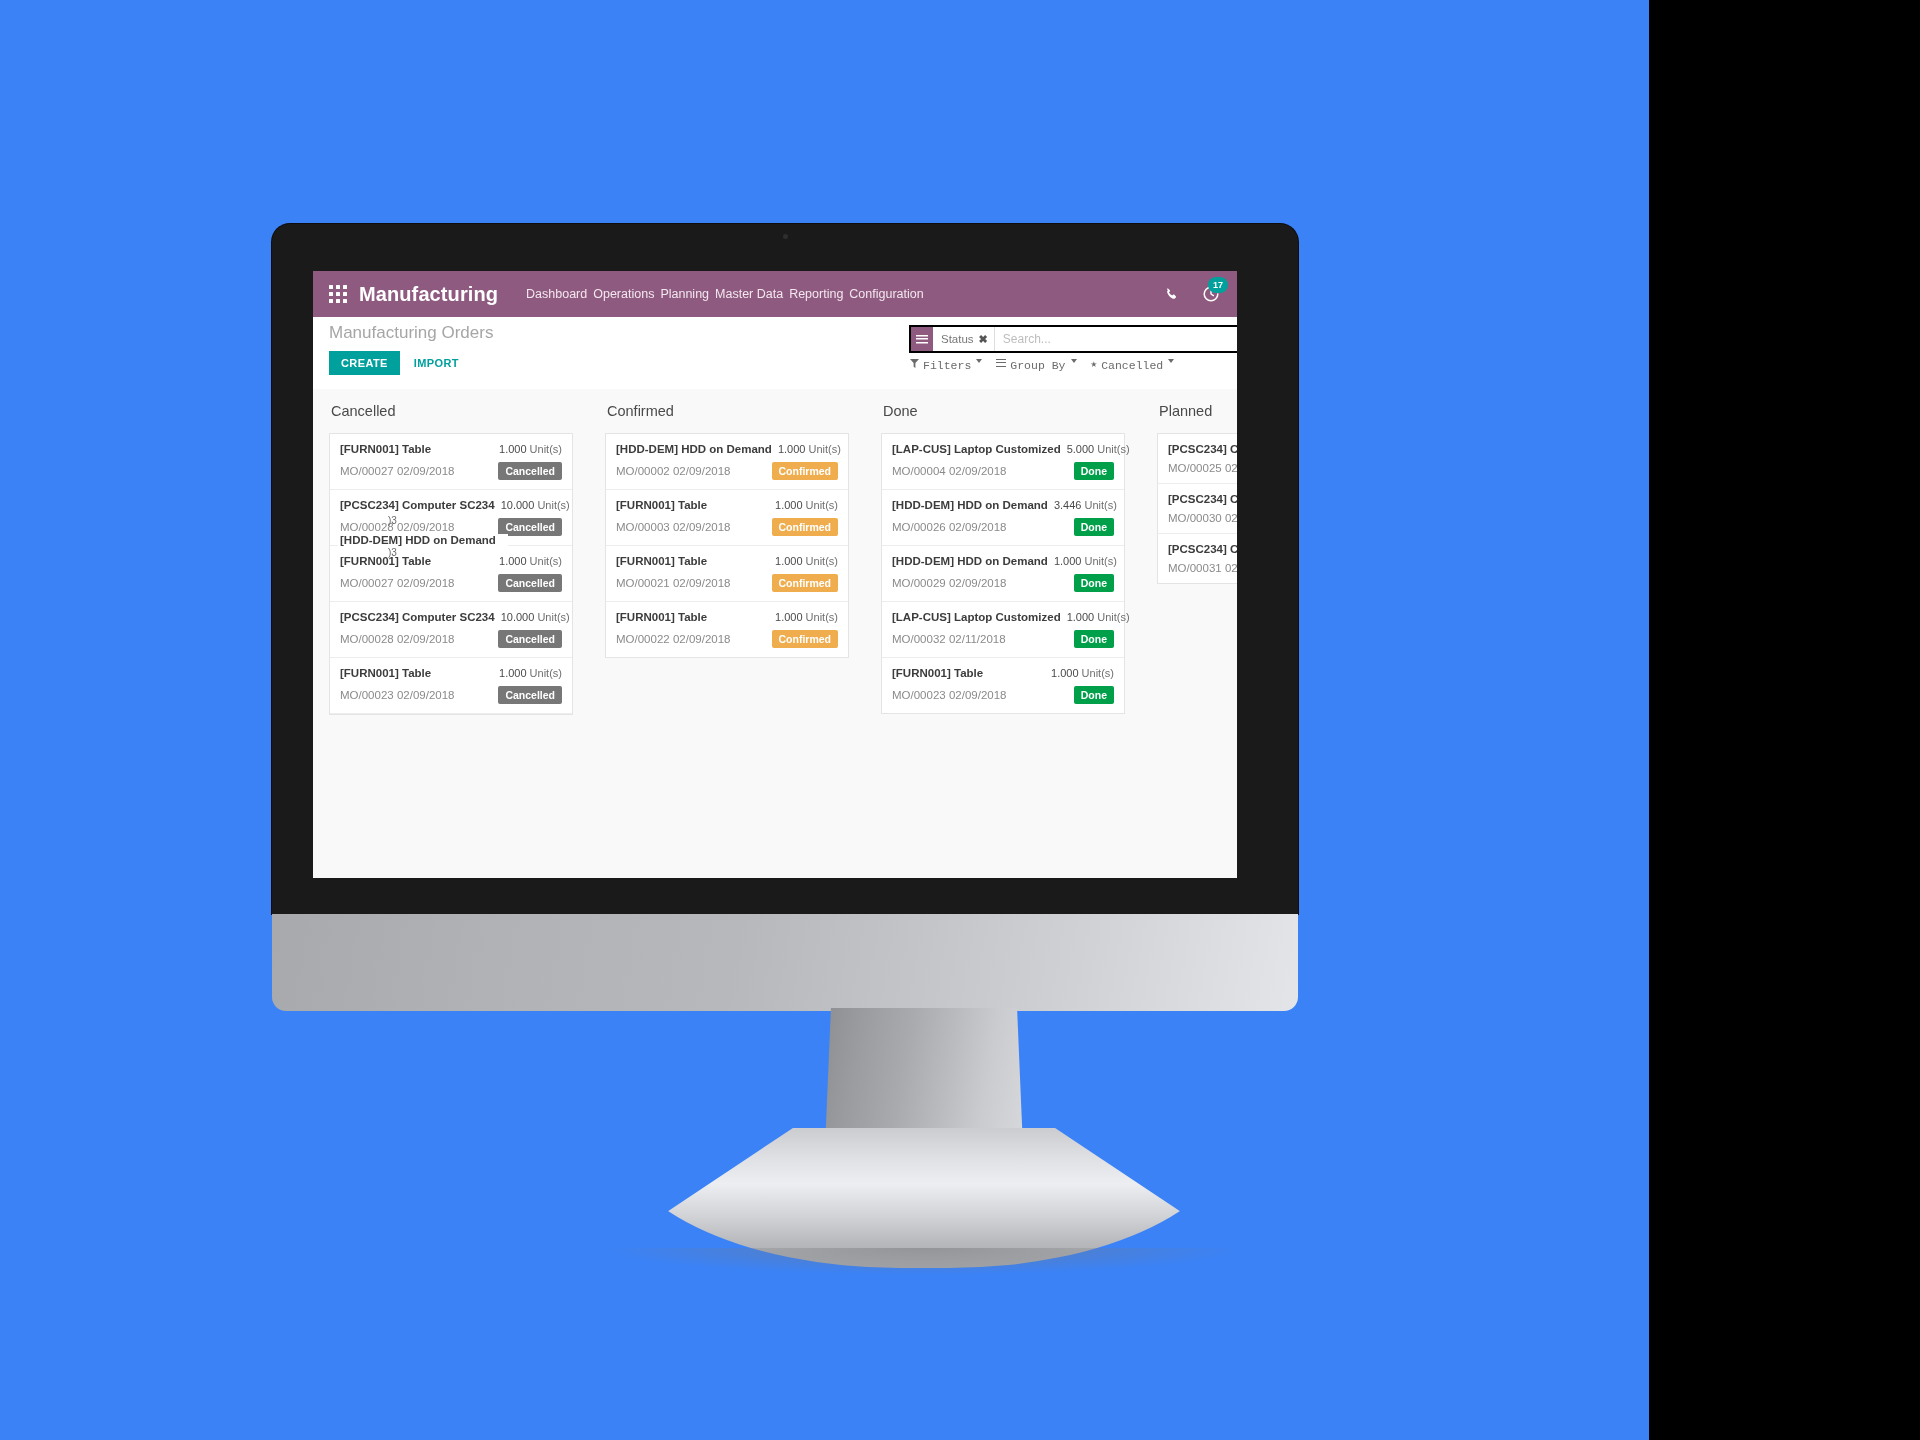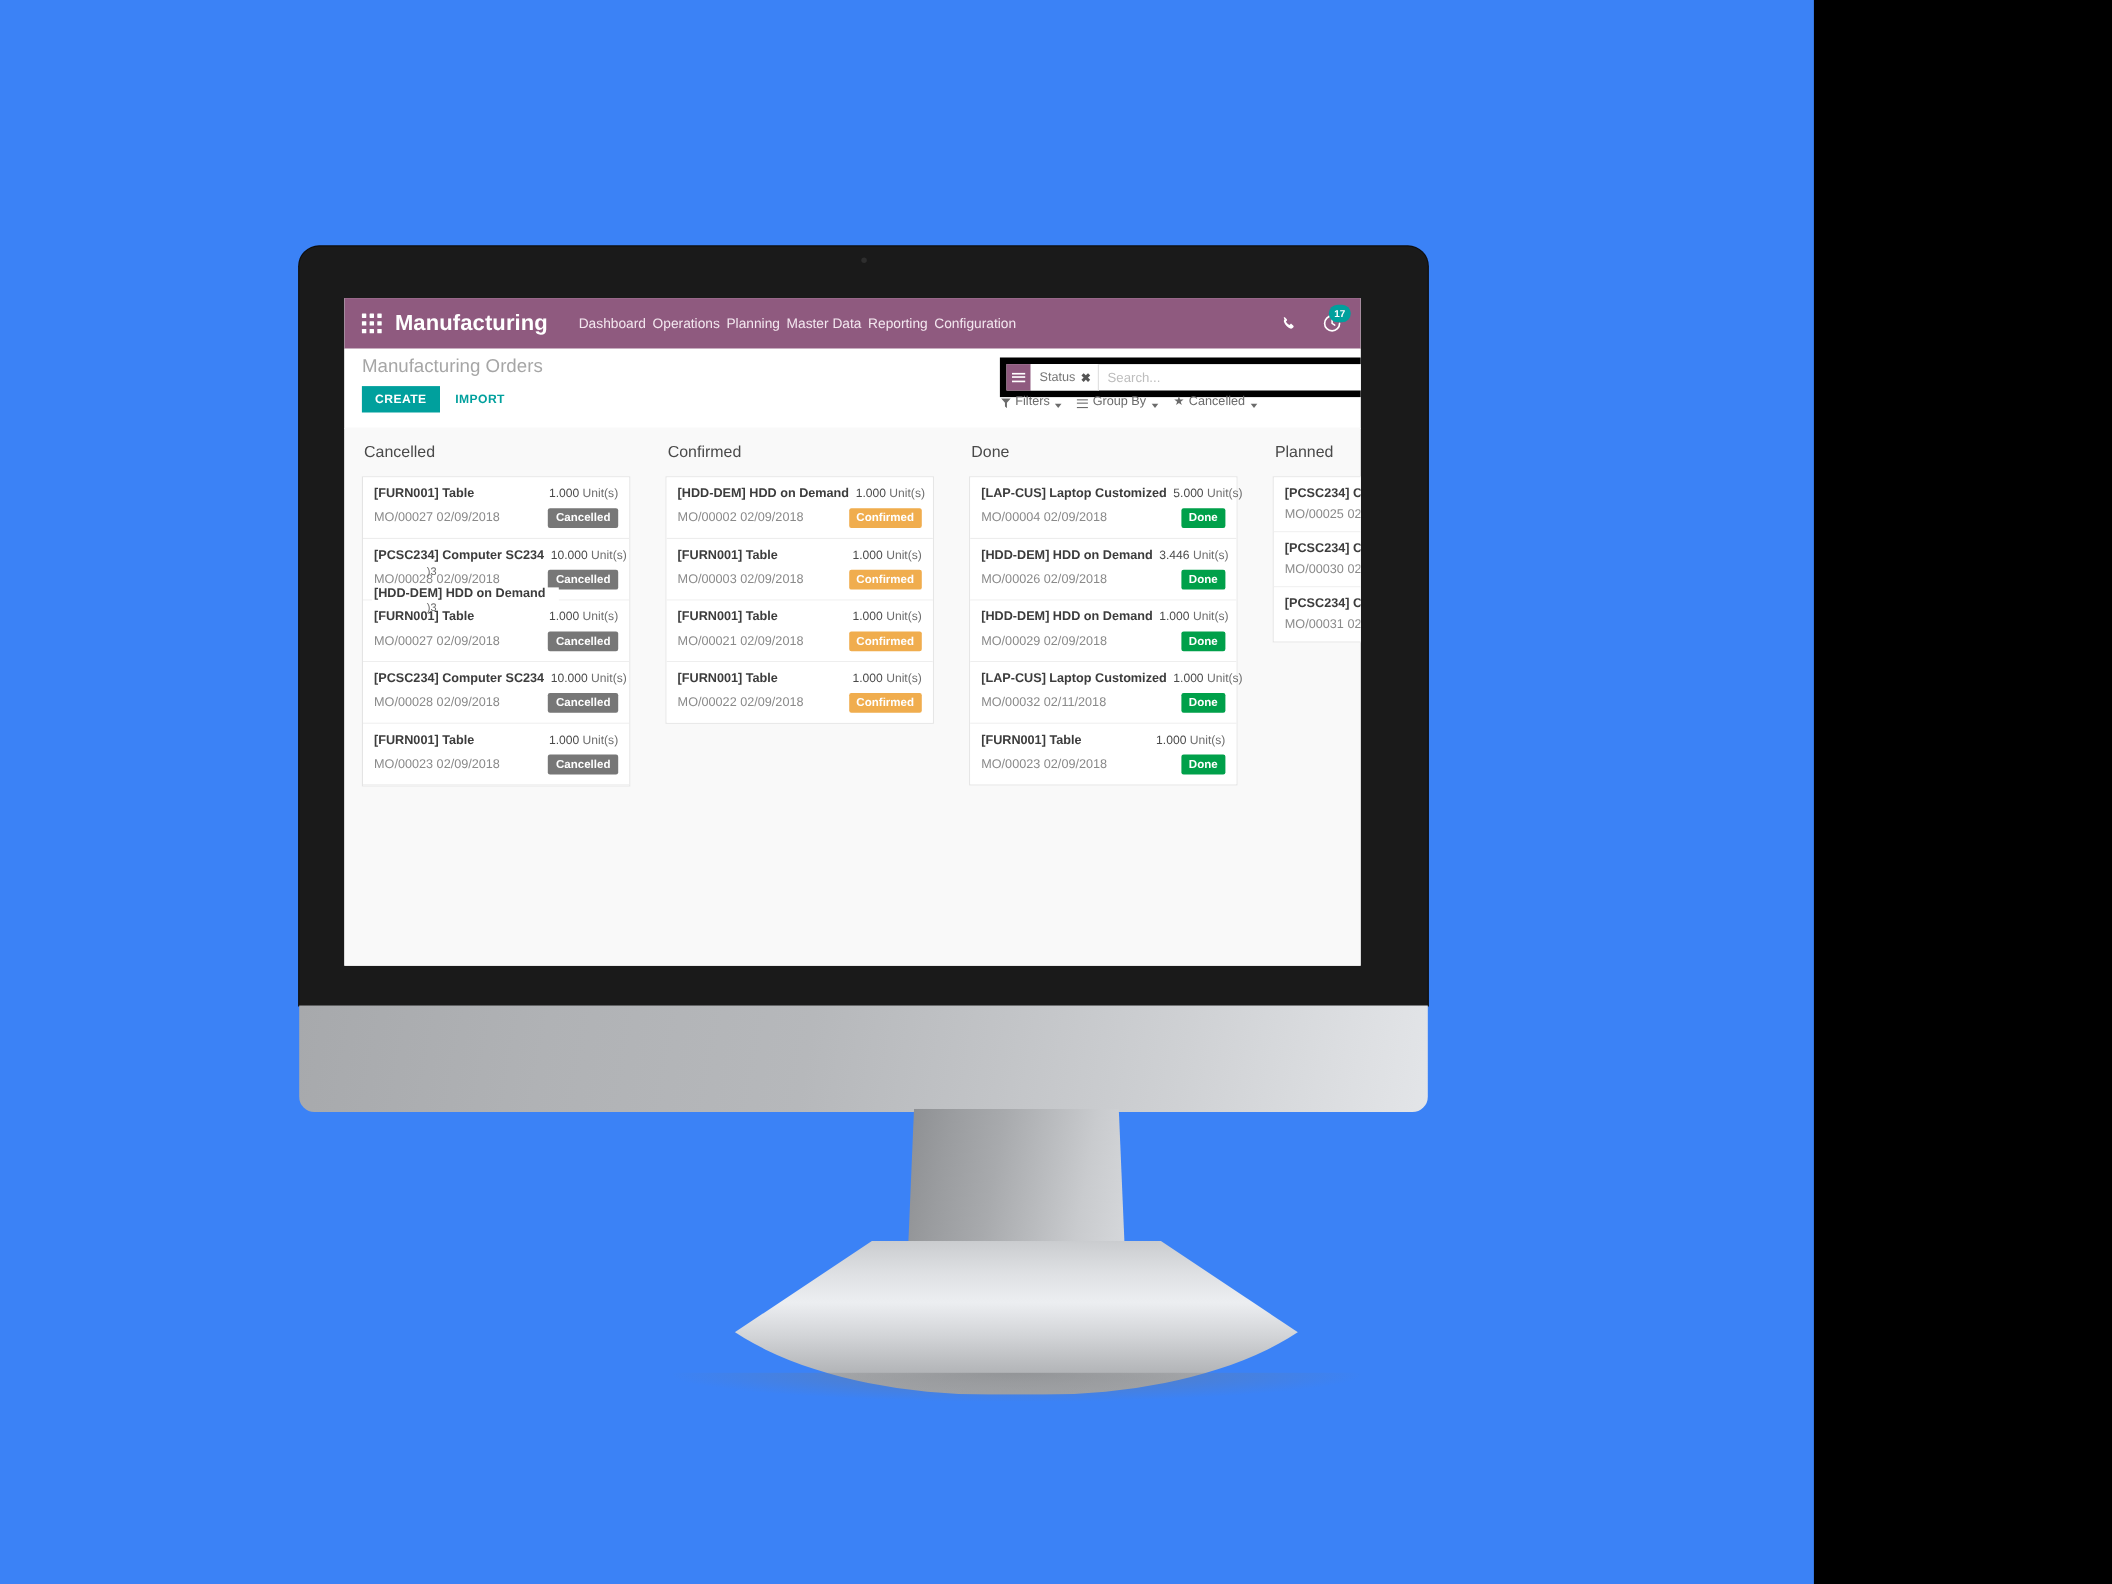--- a/index.html
+++ b/index.html
@@ -214,21 +214,21 @@
     font-family: "Liberation Sans", sans-serif;
   }
 
   
   .searchview {
     position: absolute;
     left: 596px;
     top: 8px;
     width: 330px;
     height: 24px;
-    border: 6px solid #000000;
+    border: 2px solid #000000;
     background: #ffffff;
     display: flex;
     align-items: stretch;
   }
   .search-toggle {
     width: 22px;
     background: #8f5a7f;
     display: flex;
     align-items: center;
     justify-content: center;
@@ -281,24 +281,25 @@
     left: 597px;
     top: 42px;
     display: flex;
     align-items: center;
     gap: 14px;
     font-size: 11.5px;
     color: #6b6b6b;
   }
   .sm-item {
     display: flex;
-    align-items: flex-end;
+    align-items: flex-start;
     gap: 4px;
     cursor: pointer;
     white-space: nowrap;
+    font-family: Liberation Mono, monospace;
   }
   .caret {
     width: 0; height: 0;
     border-left: 3.5px solid transparent;
     border-right: 3.5px solid transparent;
     border-top: 4px solid #6b6b6b;
     margin-left: 1px;
   }
   .gl-filter {
     width: 9px; height: 9px;

